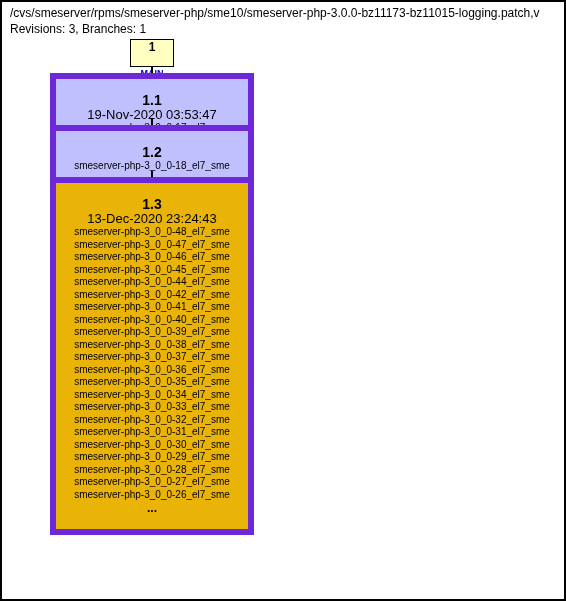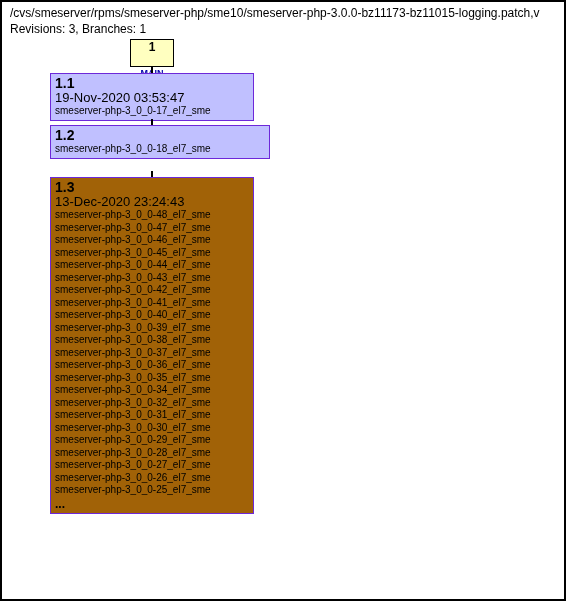--- a/index.html
+++ b/index.html
@@ -48,26 +48,27 @@
     margin-top: 16px;
   }
   .connector {
     position: absolute;
     left: 149px;
     width: 2px;
     background: #000000;
   }
   .rev-box {
     position: absolute;
-    border: 1px solid #6d28d9;
+    border: 6px solid #6d28d9;
     box-sizing: border-box;
-    padding: 2px 4px;
+    text-align: center;
+    padding: 14px 4px;
   }
   .rev-box.blue { background: #c0c0ff; }
-  .rev-box.green { background: #a16207; }
+  .rev-box.green { background: #eab308; }
   .rev-title {
     font-weight: bold;
     font-size: 14px;
     line-height: 1;
     margin-bottom: 1px;
   }
   .rev-date {
     font-size: 13px;
     line-height: 1;
     margin-bottom: 1px;
@@ -97,46 +98,45 @@
 
   <div id="graph"></div>
 
 <div class="connector" style="top: 65px; height: 6px;"></div>
     <div class="rev-box blue" style="left: 48px; top: 71px; width: 204px;">
       <div class="rev-title">1.1</div>
       <div class="rev-date">19-Nov-2020 03:53:47</div>
       <div class="rev-tag">smeserver-php-3_0_0-17_el7_sme</div>
     </div>
     <div class="connector" style="top: 117px; height: 6px;"></div>
-    <div class="rev-box blue" style="left: 48px; top: 123px; width: 220px;">
+    <div class="rev-box blue" style="left: 48px; top: 123px; width: 204px;">
       <div class="rev-title">1.2</div>
       <div class="rev-tag">smeserver-php-3_0_0-18_el7_sme</div>
     </div>
     <div class="connector" style="top: 169px; height: 6px;"></div>
     <div class="rev-box green" style="left: 48px; top: 175px; width: 204px;">
       <div class="rev-title">1.3</div>
       <div class="rev-date">13-Dec-2020 23:24:43</div>
       <div class="rev-tag">smeserver-php-3_0_0-48_el7_sme</div>
       <div class="rev-tag">smeserver-php-3_0_0-47_el7_sme</div>
       <div class="rev-tag">smeserver-php-3_0_0-46_el7_sme</div>
       <div class="rev-tag">smeserver-php-3_0_0-45_el7_sme</div>
       <div class="rev-tag">smeserver-php-3_0_0-44_el7_sme</div>
-      <div class="rev-tag">smeserver-php-3_0_0-43_el7_sme</div>
       <div class="rev-tag">smeserver-php-3_0_0-42_el7_sme</div>
       <div class="rev-tag">smeserver-php-3_0_0-41_el7_sme</div>
       <div class="rev-tag">smeserver-php-3_0_0-40_el7_sme</div>
       <div class="rev-tag">smeserver-php-3_0_0-39_el7_sme</div>
       <div class="rev-tag">smeserver-php-3_0_0-38_el7_sme</div>
       <div class="rev-tag">smeserver-php-3_0_0-37_el7_sme</div>
       <div class="rev-tag">smeserver-php-3_0_0-36_el7_sme</div>
       <div class="rev-tag">smeserver-php-3_0_0-35_el7_sme</div>
       <div class="rev-tag">smeserver-php-3_0_0-34_el7_sme</div>
+      <div class="rev-tag">smeserver-php-3_0_0-33_el7_sme</div>
       <div class="rev-tag">smeserver-php-3_0_0-32_el7_sme</div>
       <div class="rev-tag">smeserver-php-3_0_0-31_el7_sme</div>
       <div class="rev-tag">smeserver-php-3_0_0-30_el7_sme</div>
       <div class="rev-tag">smeserver-php-3_0_0-29_el7_sme</div>
       <div class="rev-tag">smeserver-php-3_0_0-28_el7_sme</div>
       <div class="rev-tag">smeserver-php-3_0_0-27_el7_sme</div>
       <div class="rev-tag">smeserver-php-3_0_0-26_el7_sme</div>
-      <div class="rev-tag">smeserver-php-3_0_0-25_el7_sme</div>
       <div class="ellipsis">...</div>
     </div>
   </div>
 
 </body></html>

